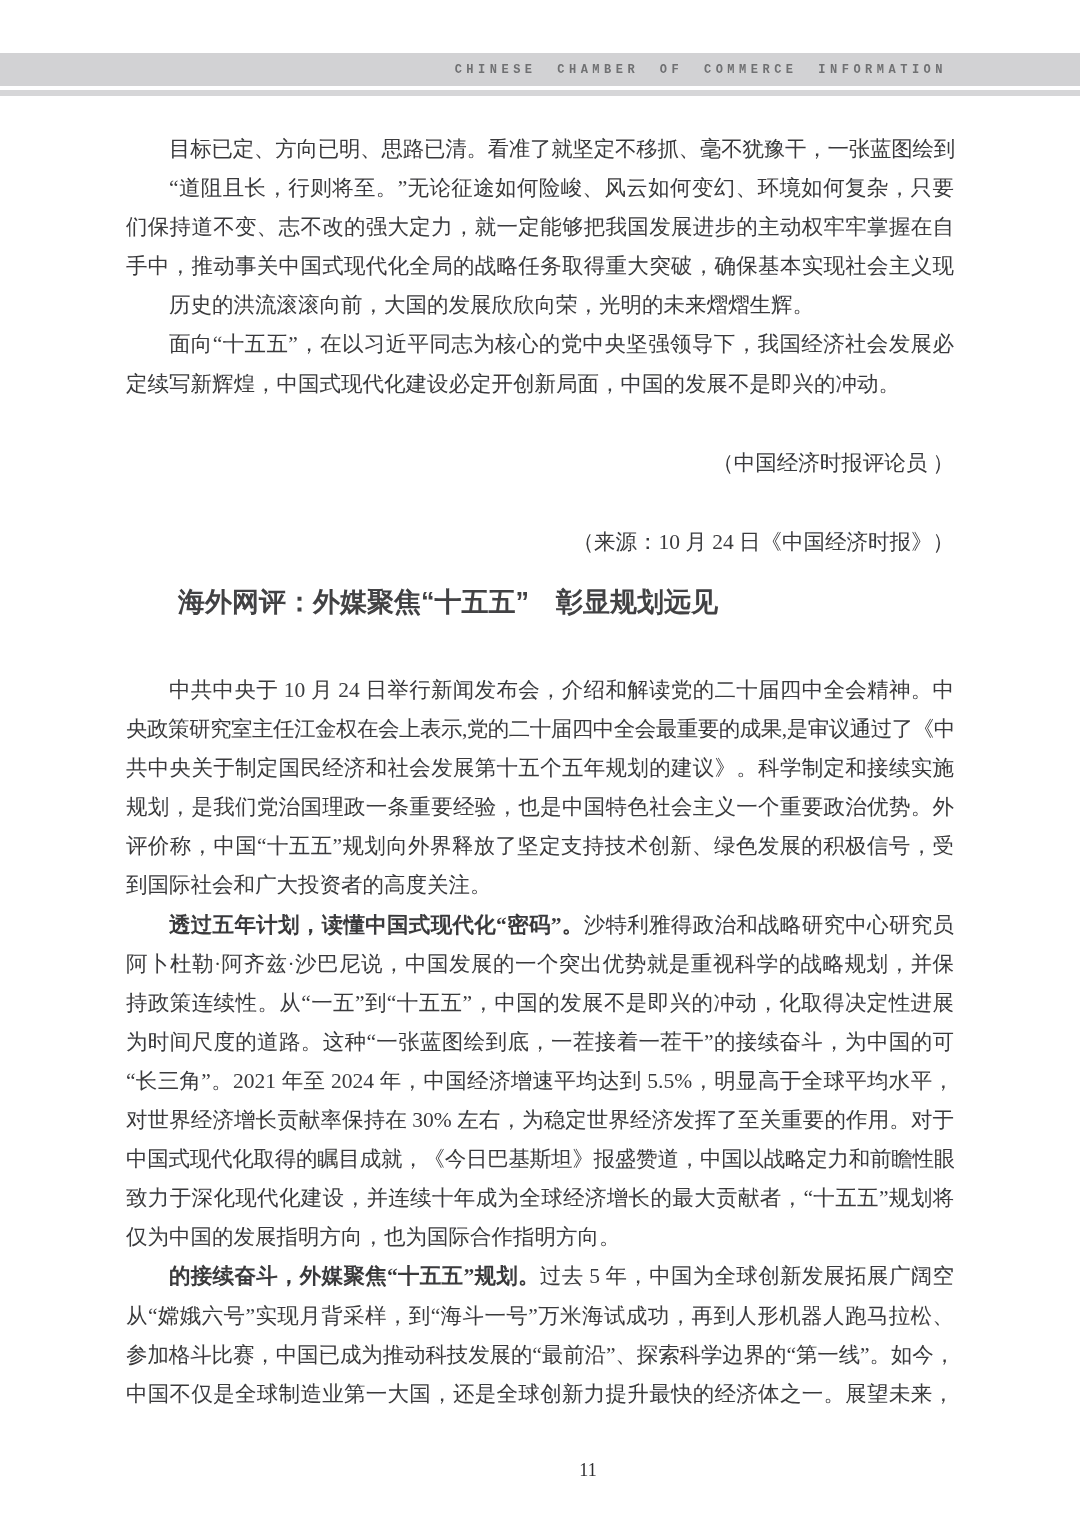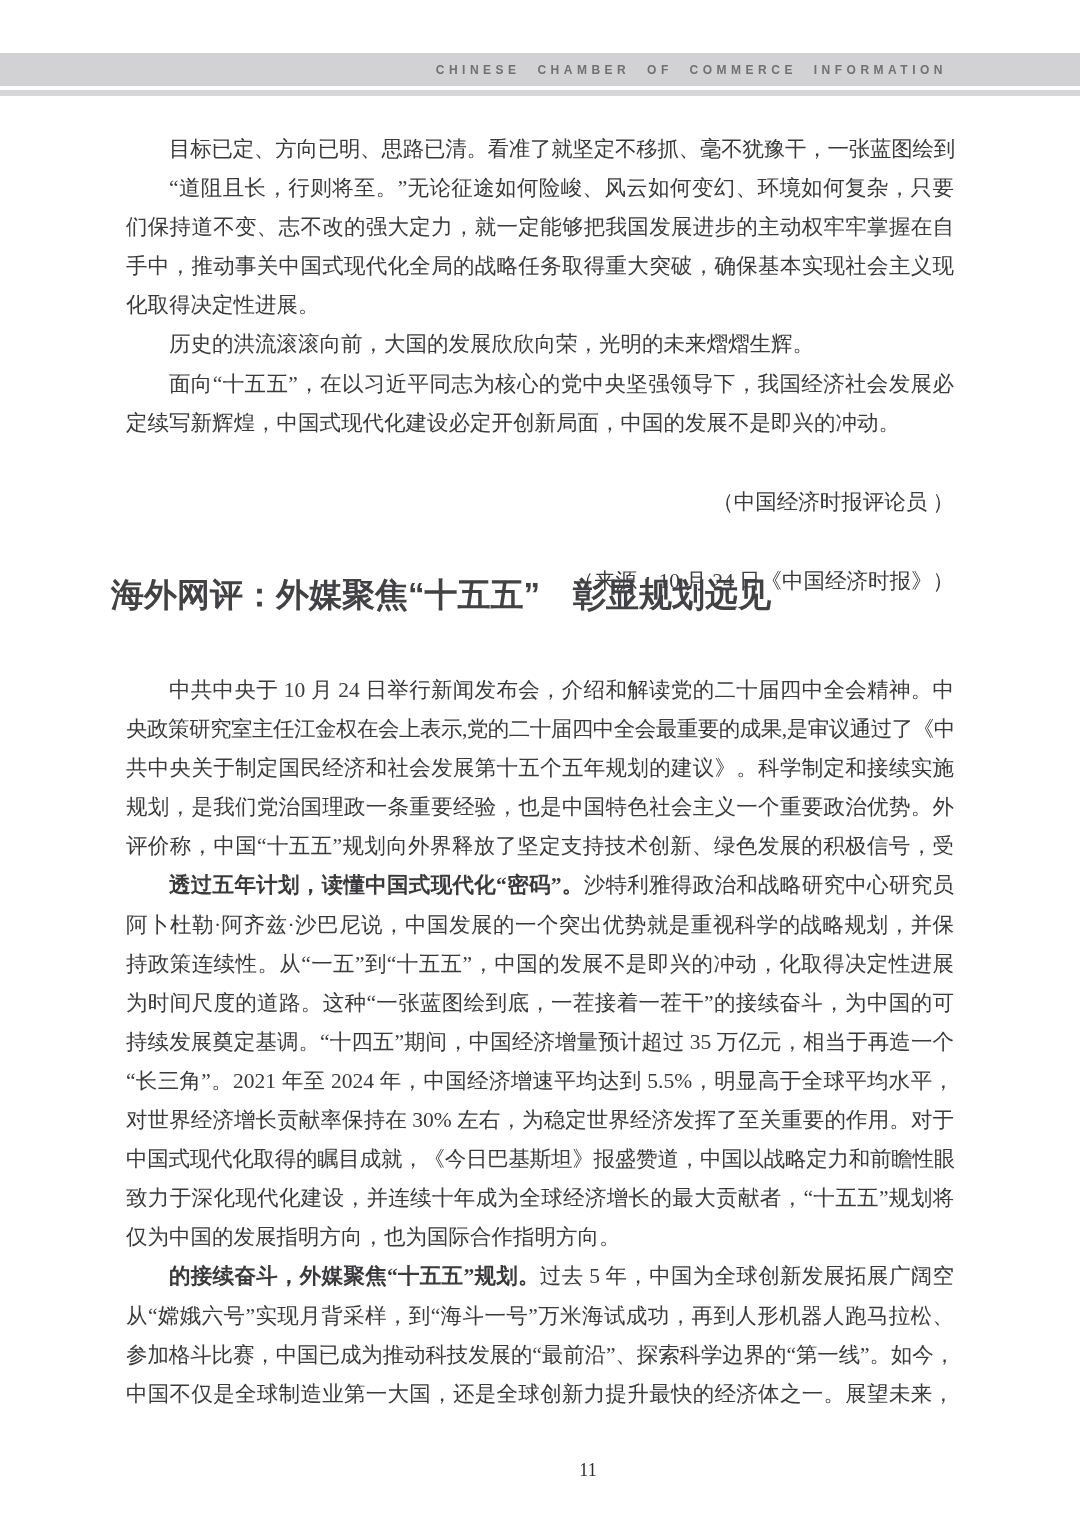--- a/index.html
+++ b/index.html
@@ -20,21 +20,21 @@
   }
   .band2 {
     position: absolute; top: 90px; left: 0;
     width: 1080px; height: 6px;
     background: #d6d6d8;
   }
   .band-text {
     position: absolute; top: 53px; left: 0; right: 133px;
     height: 33px; line-height: 34px;
     text-align: right;
-    font-family: Liberation Sans, sans-serif;
+    font-family: Liberation Mono, monospace;
     font-weight: bold;
     font-size: 12px;
     letter-spacing: 4.5px;
     word-spacing: 9px;
     color: #6f7072;
   }
 
   
   .textcol {
     position: absolute; left: 126px; width: 828px;
@@ -56,25 +56,25 @@
     text-justify: inter-character;
     overflow: hidden;
   }
   .ind { text-indent: 43px; }
   .r { text-align: right; text-align-last: right; margin-top: 40px; }
   .tight { letter-spacing: -1.2px; }
   .b { font-weight: bold; }
 
   .title {
     position: absolute; top: 568px; left: 0;
-    width: 872px; margin: 5px;
+    width: 872px; margin: 12px;
     text-align: center;
     font-family: "Liberation Sans", sans-serif;
     font-weight: bold;
-    font-size: 33px;
+    font-size: 27px;
     line-height: 44px;
     color: #424244;
   }
 
   .pagenum {
     position: absolute; top: 1456px; left: 0;
     width: 1080px; height: 28px; line-height: 28px;
     text-align: center;
     font-family: "Liberation Serif", serif;
     font-size: 18px;
@@ -89,41 +89,40 @@
 
   <div class="band1"></div>
   <div class="band2"></div>
   <div class="band-text">CHINESE CHAMBER OF COMMERCE INFORMATION</div>
 
   <div class="textcol" id="intro">
     <div class="line j ind tight">目标已定、方向已明、思路已清。看准了就坚定不移抓、毫不犹豫干，一张蓝图绘到底。</div>
     <div class="line j ind">“道阻且长，行则将至。”无论征途如何险峻、风云如何变幻、环境如何复杂，只要我</div>
     <div class="line j">们保持道不变、志不改的强大定力，就一定能够把我国发展进步的主动权牢牢掌握在自己</div>
     <div class="line j">手中，推动事关中国式现代化全局的战略任务取得重大突破，确保基本实现社会主义现代</div>
-    <div class="line">化取得决定性进展。</div>
     <div class="line ind">历史的洪流滚滚向前，大国的发展欣欣向荣，光明的未来熠熠生辉。</div>
     <div class="line j ind">面向“十五五”，在以习近平同志为核心的党中央坚强领导下，我国经济社会发展必</div>
     <div class="line">定续写新辉煌，中国式现代化建设必定开创新局面，中国的发展不是即兴的冲动。</div>
     <div class="line r">（中国经济时报评论员 ）</div>
     <div class="line r">（来源：10 月 24 日《中国经济时报》）</div>
   </div>
 
   <h1 class="title">海外网评：外媒聚焦“十五五”　彰显规划远见</h1>
 
   <div class="textcol" id="body2">
     <div class="line j ind">中共中央于 10 月 24 日举行新闻发布会，介绍和解读党的二十届四中全会精神。中</div>
     <div class="line j tight">央政策研究室主任江金权在会上表示,党的二十届四中全会最重要的成果,是审议通过了《中</div>
     <div class="line j">共中央关于制定国民经济和社会发展第十五个五年规划的建议》。科学制定和接续实施五年</div>
     <div class="line j">规划，是我们党治国理政一条重要经验，也是中国特色社会主义一个重要政治优势。外媒</div>
     <div class="line j">评价称，中国“十五五”规划向外界释放了坚定支持技术创新、绿色发展的积极信号，受</div>
+    <div class="line">到国际社会和广大投资者的高度关注。</div>
     <div class="line j ind"><span class="b">透过五年计划，读懂中国式现代化“密码”。</span><span>沙特利雅得政治和战略研究中心研究员</span></div>
     <div class="line j">阿卜杜勒·阿齐兹·沙巴尼说，中国发展的一个突出优势就是重视科学的战略规划，并保</div>
     <div class="line j">持政策连续性。从“一五”到“十五五”，中国的发展不是即兴的冲动，化取得决定性进展</div>
     <div class="line j">为时间尺度的道路。这种“一张蓝图绘到底，一茬接着一茬干”的接续奋斗，为中国的可</div>
-    <div class="line j">持续发展奠定基调。“十四五”期间，中国经济增量预计超过 35 万亿元，相当于再造一个</div>
     <div class="line j">“长三角”。2021 年至 2024 年，中国经济增速平均达到 5.5%，明显高于全球平均水平，</div>
     <div class="line j">对世界经济增长贡献率保持在 30% 左右，为稳定世界经济发挥了至关重要的作用。对于</div>
     <div class="line j tight">中国式现代化取得的瞩目成就，《今日巴基斯坦》报盛赞道，中国以战略定力和前瞻性眼光，</div>
     <div class="line j">致力于深化现代化建设，并连续十年成为全球经济增长的最大贡献者，“十五五”规划将不</div>
     <div class="line">仅为中国的发展指明方向，也为国际合作指明方向。</div>
     <div class="line j ind"><span class="b">的接续奋斗，外媒聚焦“十五五”规划。</span><span>过去 5 年，中国为全球创新发展拓展广阔空间。</span></div>
     <div class="line j">从“嫦娥六号”实现月背采样，到“海斗一号”万米海试成功，再到人形机器人跑马拉松、</div>
     <div class="line j tight">参加格斗比赛，中国已成为推动科技发展的“最前沿”、探索科学边界的“第一线”。如今，</div>
     <div class="line j">中国不仅是全球制造业第一大国，还是全球创新力提升最快的经济体之一。展望未来，中</div>
   </div>

